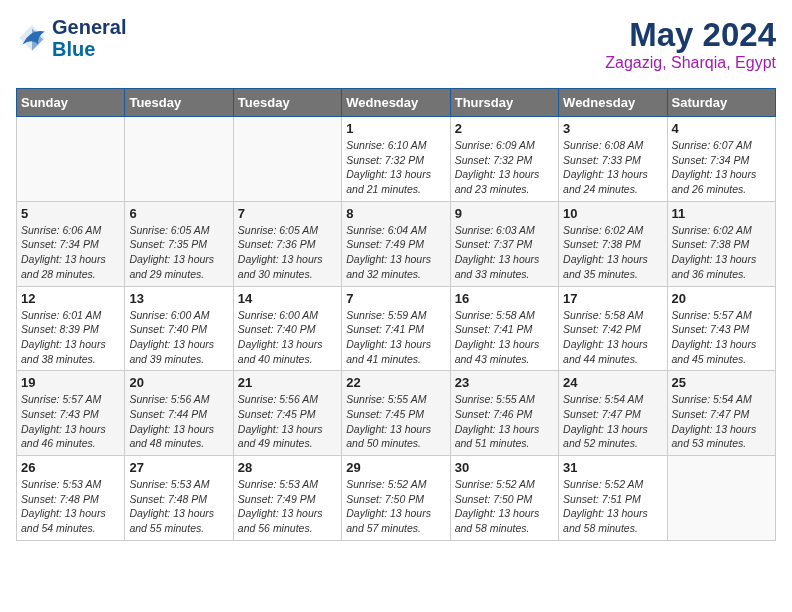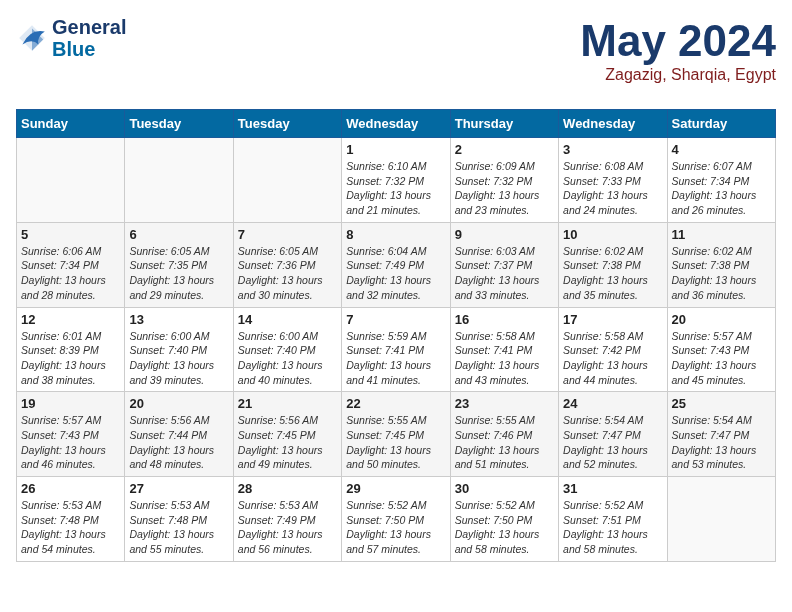--- a/index.html
+++ b/index.html
@@ -7,50 +7,50 @@
       font-family: Arial, sans-serif;
       background: #fff;
       width: 792px;
       min-height: 612px;
       padding: 16px;
     }
     .header {
       display: flex;
       justify-content: space-between;
       align-items: flex-start;
-      margin-bottom: 25px;
+      margin-bottom: 16px;
     }
     .logo {
       display: flex;
       align-items: center;
     }
     .logo-icon {
       width: 32px;
       height: 32px;
       margin-right: 4px;
     }
     .title-block {
       text-align: right;
     }
     .month-title {
-      font-size: 44px;
+      font-size: 33px;
       font-weight: bold;
       color: #1a3a6b;
     }
     .location-title {
       font-size: 16px;
-      color: #7f1d1d;
+      color: #a21caf;
     }
     .calendar {
       width: 100%;
       border-collapse: collapse;
       font-size: 11px;
     }
     .calendar thead th {
-      background: #0369a1;
+      background: #737373;
       color: #fff;
       padding: 6px 4px;
       text-align: left;
       font-size: 13px;
       border: 1px solid #1a5a9a;
     }
     .calendar tbody td {
       border: 1px solid #ccc;
       vertical-align: top;
       padding: 4px;

